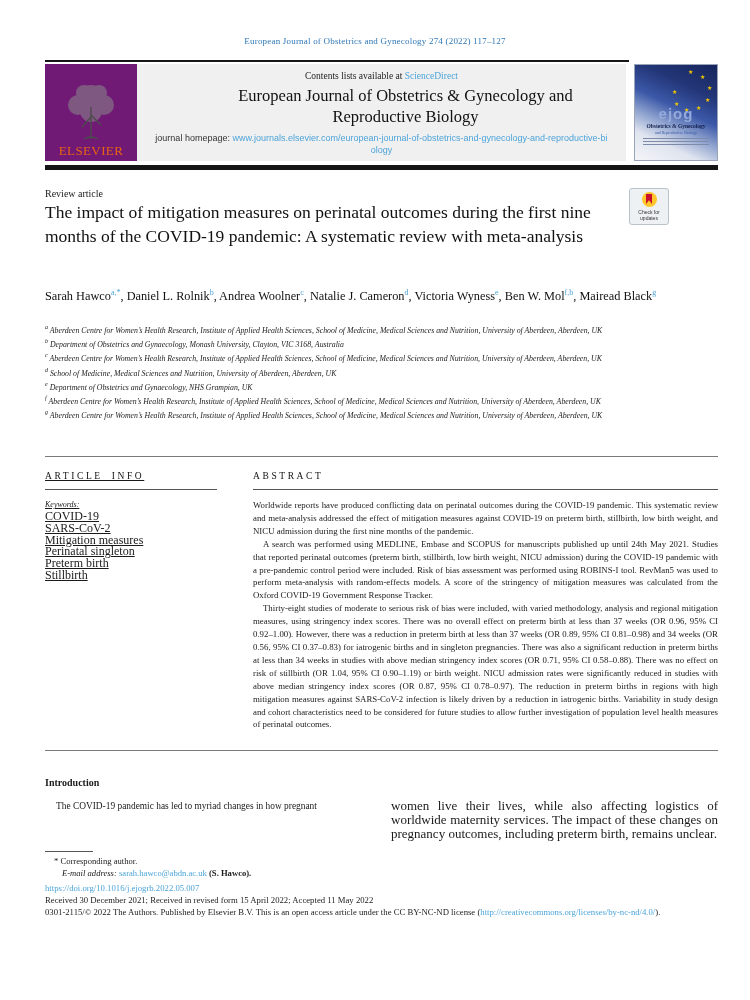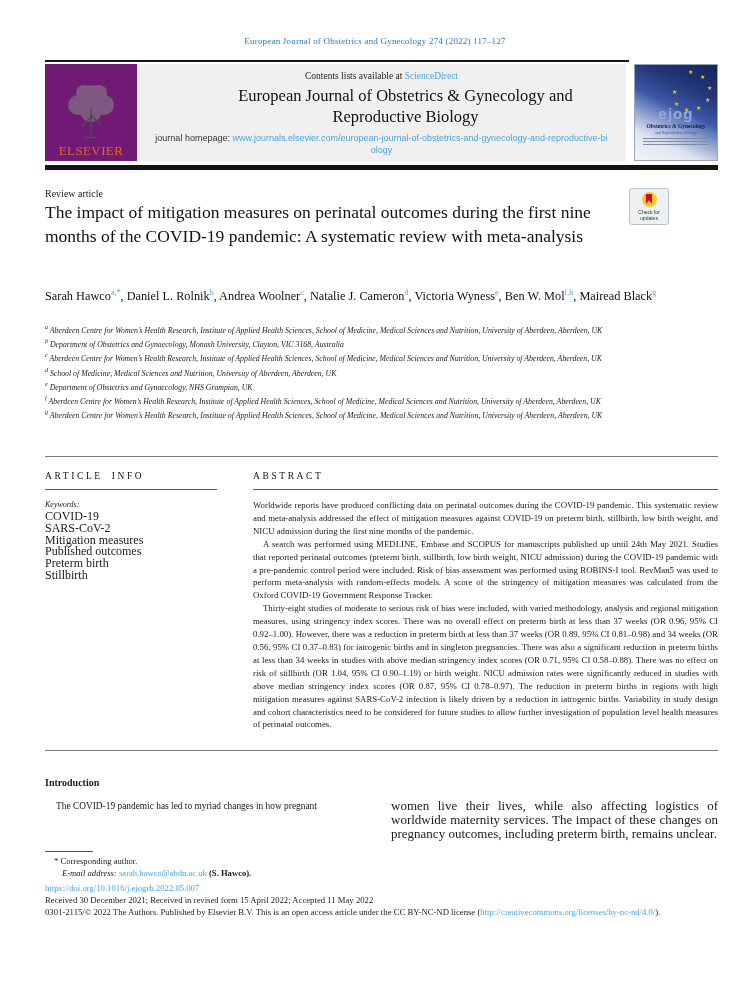--- a/index.html
+++ b/index.html
@@ -45,21 +45,21 @@
   .authors { position:absolute; top:284px; left:45px; width:612px; font-size:12.3px; line-height:18.5px; color:#111; }
   .authors sup { color:#4da4da; font-size:8px; }
   .affils { position:absolute; top:322px; left:45px; width:666px; font-style:italic; font-size:7.8px; line-height:10.6px; color:#222; }
   .affils sup { font-size:6px; }
 
   .rule { position:absolute; left:45px; width:673px; height:1px; background:#7a7a7a; }
   #rule-1 { top:456px; }
   #rule-2 { top:750px; }
 
   
-  .info-col { position:absolute; top:471px; left:45px; width:172px; }
+  .info-col { position:absolute; top:471px; left:45px; width:172px;text-decoration:underline; }
   .abs-col  { position:absolute; top:471px; left:253px; width:465px; }
   .col-heading { font-size:9.5px; letter-spacing:2.6px; word-spacing:4px; color:#111; }
   .col-rule { height:1px; background:#555; margin-top:8px; margin-bottom:9px; }
   .keywords-label { font-style:italic; font-size:8px; line-height:12px; }
   .keyword { font-size:12px; line-height:11.8px; }
   .abs-col p { font-size:8.8px; line-height:12.9px; text-align:justify; }
   .abs-col p.indent { text-indent:10px; }
 
   
   .intro-heading { position:absolute; top:777px; left:45px; font-size:10px; font-weight:bold; }
@@ -172,21 +172,21 @@
 
 <div class="rule" id="rule-1"></div>
 
 <div class="info-col">
   <div class="col-heading">ARTICLE INFO</div>
   <div class="col-rule"></div>
   <div class="keywords-label">Keywords:</div>
   <div class="keyword">COVID-19</div>
   <div class="keyword">SARS-CoV-2</div>
   <div class="keyword">Mitigation measures</div>
-  <div class="keyword">Published outcomes</div>
+  <div class="keyword">Perinatal singleton</div>
   <div class="keyword">Preterm birth</div>
   <div class="keyword">Stillbirth</div>
 </div>
 
 <div class="abs-col">
   <div class="col-heading">ABSTRACT</div>
   <div class="col-rule"></div>
   <p>Worldwide reports have produced conflicting data on perinatal outcomes during the COVID-19 pandemic. This systematic review and meta-analysis addressed the effect of mitigation measures against COVID-19 on preterm birth, stillbirth, low birth weight, and NICU admission during the first nine months of the pandemic.</p>
   <p class="indent">A search was performed using MEDLINE, Embase and SCOPUS for manuscripts published up until 24th May 2021. Studies that reported perinatal outcomes (preterm birth, stillbirth, low birth weight, NICU admission) during the COVID-19 pandemic with a pre-pandemic control period were included. Risk of bias assessment was performed using ROBINS-I tool. RevMan5 was used to perform meta-analysis with random-effects models. A score of the stringency of mitigation measures was calculated from the Oxford COVID-19 Government Response Tracker.</p>
   <p class="indent">Thirty-eight studies of moderate to serious risk of bias were included, with varied methodology, analysis and regional mitigation measures, using stringency index scores. There was no overall effect on preterm birth at less than 37 weeks (OR 0.96, 95% CI 0.92–1.00). However, there was a reduction in preterm birth at less than 37 weeks (OR 0.89, 95% CI 0.81–0.98) and 34 weeks (OR 0.56, 95% CI 0.37–0.83) for iatrogenic births and in singleton pregnancies. There was also a significant reduction in preterm births at less than 34 weeks in studies with above median stringency index scores (OR 0.71, 95% CI 0.58–0.88). There was no effect on risk of stillbirth (OR 1.04, 95% CI 0.90–1.19) or birth weight. NICU admission rates were significantly reduced in studies with above median stringency index scores (OR 0.87, 95% CI 0.78–0.97). The reduction in preterm births in regions with high mitigation measures against SARS-CoV-2 infection is likely driven by a reduction in iatrogenic births. Variability in study design and cohort characteristics need to be considered for future studies to allow further investigation of population level health measures of perinatal outcomes.</p>

